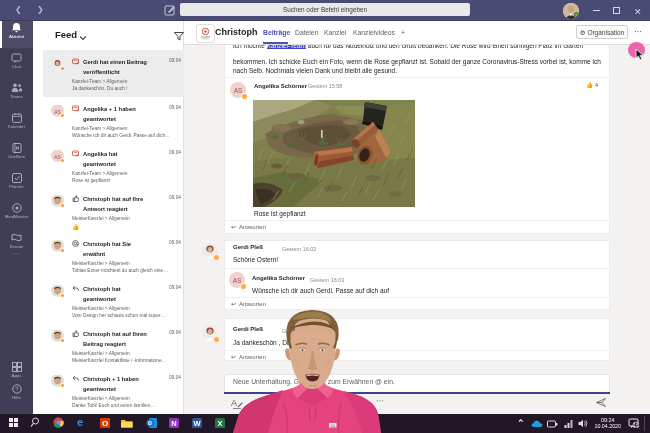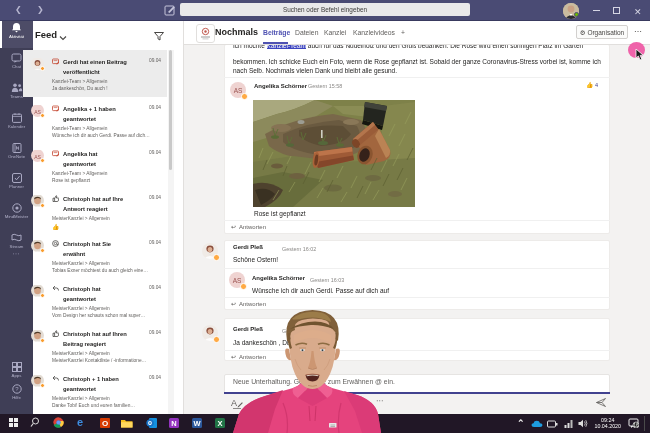--- a/index.html
+++ b/index.html
@@ -140,21 +140,21 @@
     </svg>
  Apps</div>
 <div class="abs railitem" style="top:384px">
  <svg width="10" height="10" viewBox="0 0 10 10">
       <circle cx="5" cy="5" r="4.2" fill="none" stroke="#a9a8c2" stroke-width="1"></circle>
       <text x="5" y="7.2" font-size="6" fill="#a9a8c2" text-anchor="middle" font-family="Liberation Sans">?</text>
     </svg>
  Hilfe</div>
 
 <div id="feed" class="abs"></div>
-<div class="abs" id="feedwrap" style="left:23px;top:21px;width:151px;height:321px">
+<div class="abs" id="feedwrap" style="left:43px;top:21px;width:151px;height:321px">
  <div id="feedtitle" class="abs">Feed</div>
  <svg class="abs" style="left:36px;top:14.5px" width="8" height="5" viewBox="0 0 8 5">
       <path d="M1 0.5 L4 3.5 L7 0.5" fill="none" stroke="#484644" stroke-width="1.1"></path>
     </svg>
  <svg class="abs" style="left:131px;top:11px" width="10" height="9" viewBox="0 0 10 9">
       <path d="M0.5 0.5 L9.5 0.5 L6 4.5 L6 8 L4 6.8 L4 4.5 Z" fill="none" stroke="#484644" stroke-width="1"></path>
     </svg>
 
  <div class="abs fitem sel" style="top:29px;height:47px">
   <div class="fav"><svg width="13" height="13" viewBox="0 0 13 13">
@@ -433,21 +433,21 @@
  <div class="divider" style="left:40px;top:329px;width:386px"></div>
  <div class="abs antworten" style="left:47px;top:332px">↩&nbsp; Antworten</div>
 
  <div id="chead" class="abs"></div>
  <div id="teamlogo" class="abs"><svg width="17" height="17" viewBox="0 0 17 17">
         <circle cx="8.5" cy="6.5" r="3.2" fill="none" stroke="#c05a50" stroke-width="1"></circle>
         <circle cx="8.5" cy="6.5" r="1.2" fill="#c05a50"></circle>
         <rect x="4" y="11.5" width="9" height="1" fill="#999"></rect>
         <rect x="5.5" y="13.5" width="6" height="0.8" fill="#bbb"></rect>
       </svg></div>
- <div id="chtitle" class="abs">Nochmals</div>
+ <div id="chtitle" class="abs">Christoph</div>
  <div class="abs tab" id="tabactive" style="left:79px">Beiträge</div>
  <div class="abs tab" style="left:111px">Dateien</div>
  <div class="abs tab" style="left:140px">Kanzlei</div>
  <div class="abs tab" style="left:169px">Kanzleivideos</div>
  <div class="abs tab" style="left:217px">+</div>
  <div id="tabunderline" class="abs"></div>
  <div id="orgbtn" class="abs">⚙ Organisation</div>
  <div id="chmore" class="abs">⋯</div>
 </div>
 

